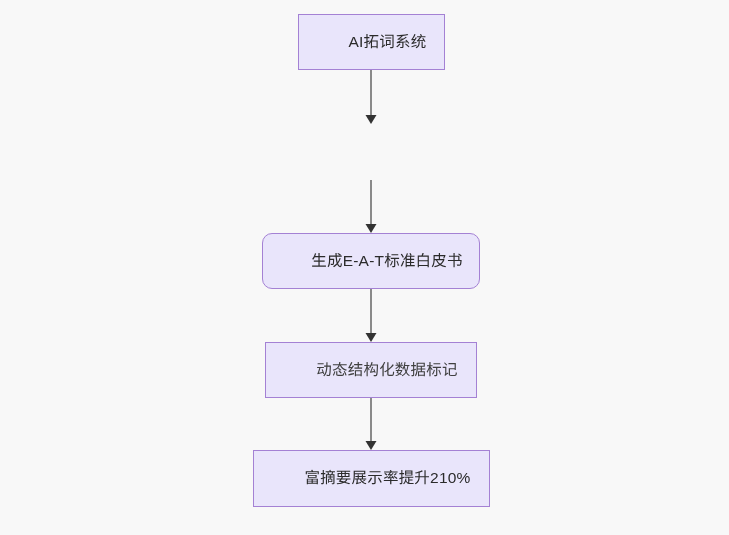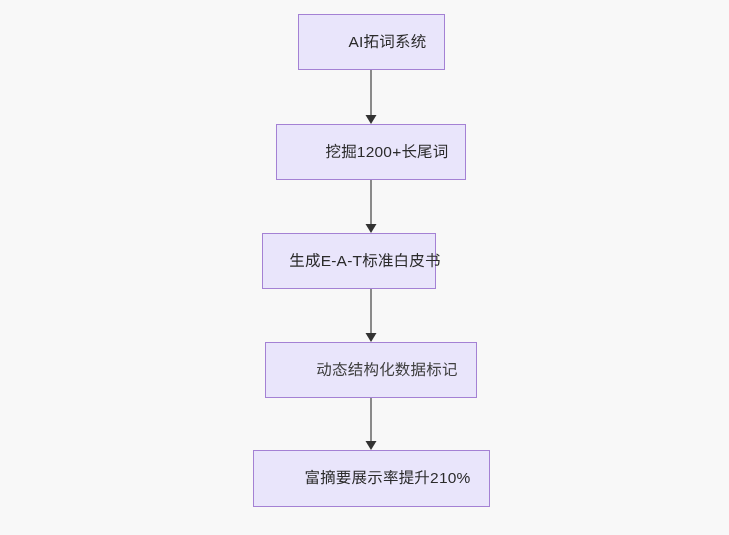--- a/index.html
+++ b/index.html
@@ -68,24 +68,21 @@
       <line class="edge-line" x1="12" y1="0" x2="12" y2="45"></line>
       <polygon class="edge-head" points="6.5,44 17.5,44 12,53"></polygon>
     </svg>
     <svg class="edge" width="24" height="52" style="left: 359px; top: 398px;">
       <line class="edge-line" x1="12" y1="0" x2="12" y2="44"></line>
       <polygon class="edge-head" points="6.5,43 17.5,43 12,52"></polygon>
     </svg>
     <div class="node" style="left: 298px; top: 14px; width: 147px; height: 56px; background: rgb(233, 229, 251); border-color: rgb(164, 129, 212);">
       <span class="node-label" style="color: rgb(43, 43, 43);">AI拓词系统</span>
     </div>
-    <div class="node" style="left: 276px; top: 124px; width: 190px; height: 56px; background: rgb(233, 229, 251); border-color: rgb(164, 129, 212);">
-      <span class="node-label" style="color: rgb(43, 43, 43);">挖掘1200+长尾词</span>
-    </div>
-    <div class="node" style="left: 262px; top: 233px; width: 174px; height: 56px; background: rgb(233, 229, 251); border-color: rgb(164, 129, 212);">
+    <div class="node" style="left: 262px; top: 233px; width: 218px; height: 56px; background: rgb(233, 229, 251); border-color: rgb(164, 129, 212); border-radius: 10px;">
       <span class="node-label" style="color: rgb(43, 43, 43);">生成E-A-T标准白皮书</span>
     </div>
     <div class="node" style="left: 265px; top: 342px; width: 212px; height: 56px; background: rgb(233, 229, 251); border-color: rgb(164, 129, 212);">
       <span class="node-label" style="color: #404040;">动态结构化数据标记</span>
     </div>
     <div class="node" style="left: 253px; top: 450px; width: 237px; height: 57px; background: rgb(233, 229, 251); border-color: rgb(164, 129, 212);">
       <span class="node-label" style="color: rgb(43, 43, 43); text-align: right;">富摘要展示率提升210%</span>
     </div>
   </div>
 

